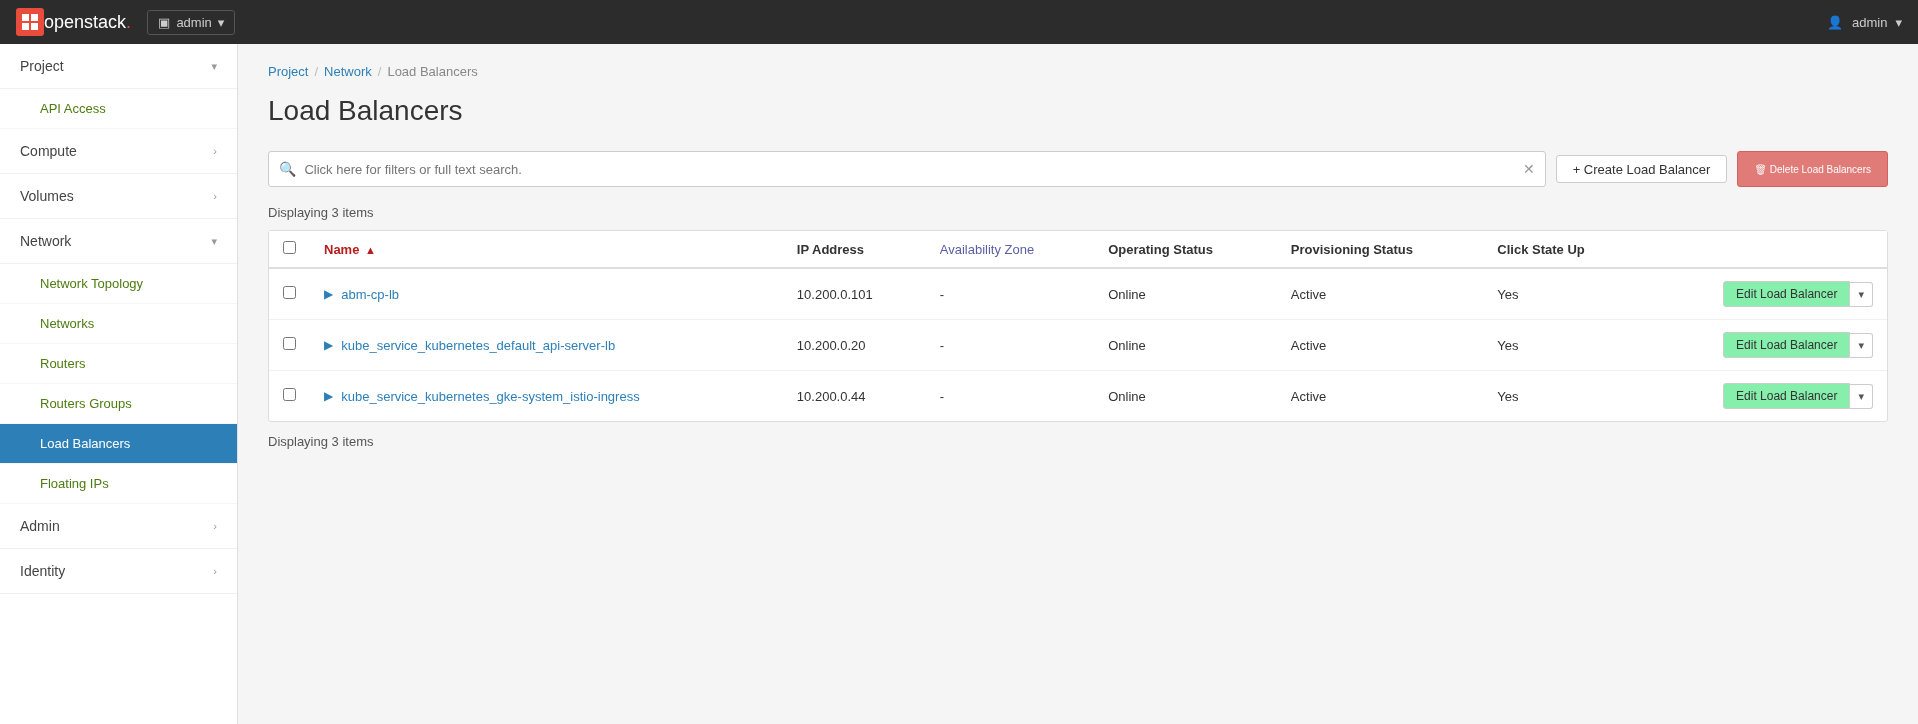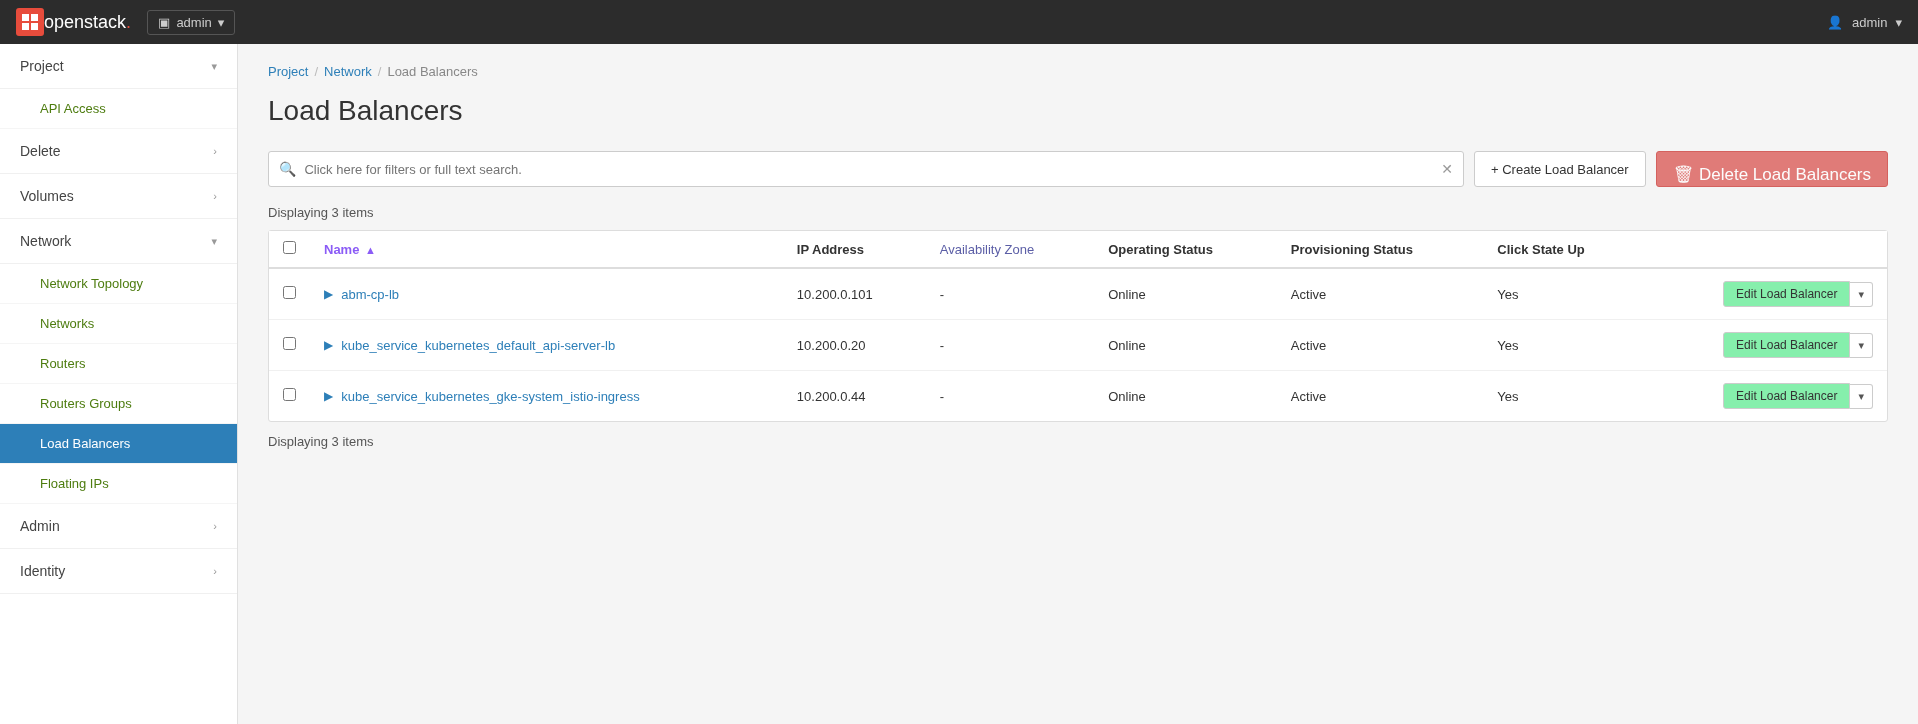--- a/index.html
+++ b/index.html
@@ -106,53 +106,53 @@
     .search-input {
       border: none; outline: none; flex: 1; font-size: 13px; color: #666;
       background: transparent;
     }
     .search-clear { color: #999; cursor: pointer; font-size: 14px; }
     .btn-create {
       background: #fff;
       border: 1px solid #ccc;
       color: #333;
       padding: 0 16px;
-      height: 36px;
+      height: 28px;
       border-radius: 3px;
       cursor: pointer;
       font-size: 13px;
       white-space: nowrap;
     }
     .btn-delete {
       background: #d9534f;
       border: 1px solid #c9302c;
       color: #fff;
       padding: 12px 16px;
       height: 36px;
       border-radius: 3px;
       cursor: pointer;
-      font-size: 17px;
+      font-size: 10px;
       white-space: nowrap;
       opacity: 0.75;
     }
 
     
     .displaying-text { font-size: 13px; color: #555; margin-bottom: 10px; }
     .table-wrap { background: #fff; border: 1px solid #ddd; border-radius: 3px; }
     table { width: 100%; border-collapse: collapse; }
     thead tr { border-bottom: 2px solid #ddd; background: #fff; }
     th {
       padding: 10px 14px;
       text-align: left;
       font-size: 13px;
       font-weight: 600;
       color: #333;
       white-space: nowrap;
     }
-    th.sort-active { color: #8b5cf6; }
+    th.sort-active { color: #b91c1c; }
     .sort-arrow { font-size: 11px; margin-left: 2px; }
     td {
       padding: 12px 14px;
       font-size: 13px;
       color: #333;
       border-bottom: 1px solid #f0f0f0;
       vertical-align: middle;
     }
     td a { color: #2d7fb8; text-decoration: none; cursor: pointer; }
     tr:last-child td { border-bottom: none; }
@@ -219,21 +219,21 @@
   <div class="sidebar">
 
     <div class="sidebar-item">
       <span>Project</span>
       <span class="chevron">▾</span>
     </div>
     <div class="sidebar-sub">
       <span>API Access</span>
     </div>
     <div class="sidebar-item">
-      <span>Delete</span>
+      <span>Compute</span>
       <span class="chevron">›</span>
     </div>
     <div class="sidebar-item">
       <span>Volumes</span>
       <span class="chevron">›</span>
     </div>
     <div class="sidebar-item">
       <span>Network</span>
       <span class="chevron">▾</span>
     </div>

